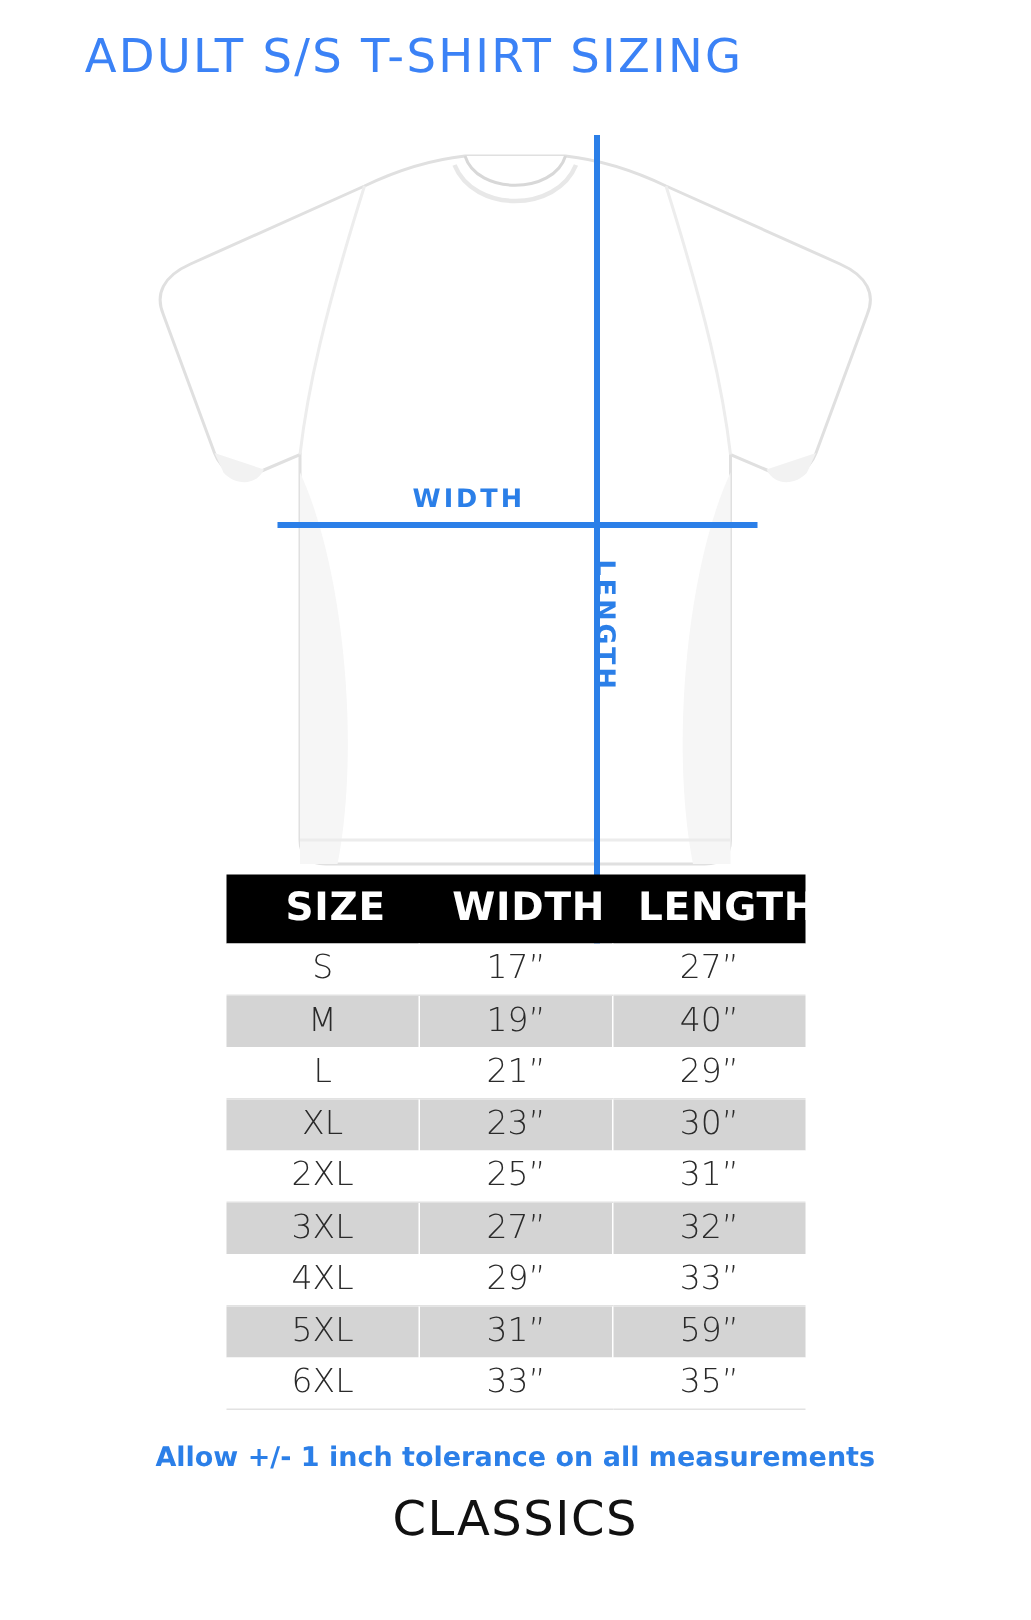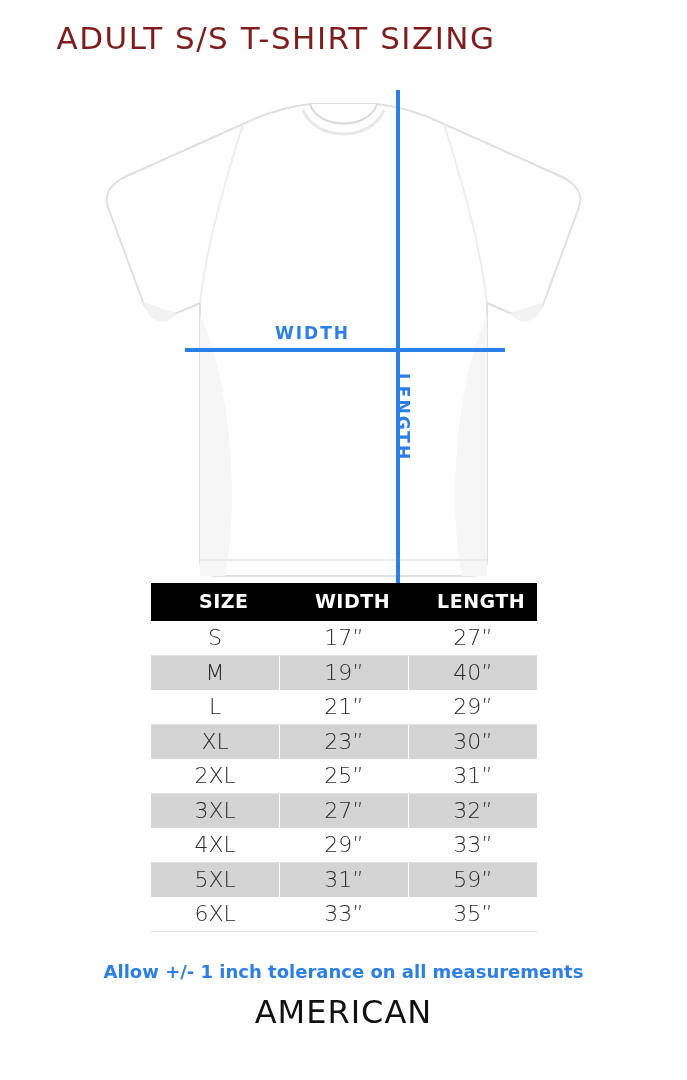--- a/index.html
+++ b/index.html
@@ -24,21 +24,21 @@
 
   
   .title {
     position: absolute;
     top: 20px;
     left: 0;
     width: 552px;
     text-align: center;
     font-size: 31px;
     letter-spacing: 1.5px;
-    color: #7f1d1d;
+    color: #3b82f6;
     font-weight: 400;
     font-family: "DejaVu Sans", sans-serif;
   }
 
   
   .shirt-area {
     position: absolute;
     top: 80px;
     left: 0;
     width: 687px;
@@ -99,21 +99,21 @@
     width: 386px;
   }
   table.sizing {
     border-collapse: collapse;
     width: 386px;
     table-layout: fixed;
   }
   table.sizing th {
     background: #000000;
     color: #ffffff;
-    font-size: 19px;
+    font-size: 26px;
     font-weight: bold;
     padding: 7px 0 9px 17px;
     text-align: center;
     letter-spacing: 0.5px;
     font-family: "DejaVu Sans", sans-serif;
   }
   table.sizing td {
     text-align: center;
     font-size: 22px;
     color: #2a2a2a;
@@ -268,16 +268,16 @@
           <td>33”</td>
           <td>35”</td>
         </tr>
       </tbody>
     </table>
   </div>
 
   <div class="tolerance">Allow +/- 1 inch tolerance on all measurements</div>
 
   <div class="brand">
-    <div class="brand-main">AMERICAN</div>
+    <div class="brand-main">CLASSICS</div>
   </div>
 
 </div>
 
 </body></html>

